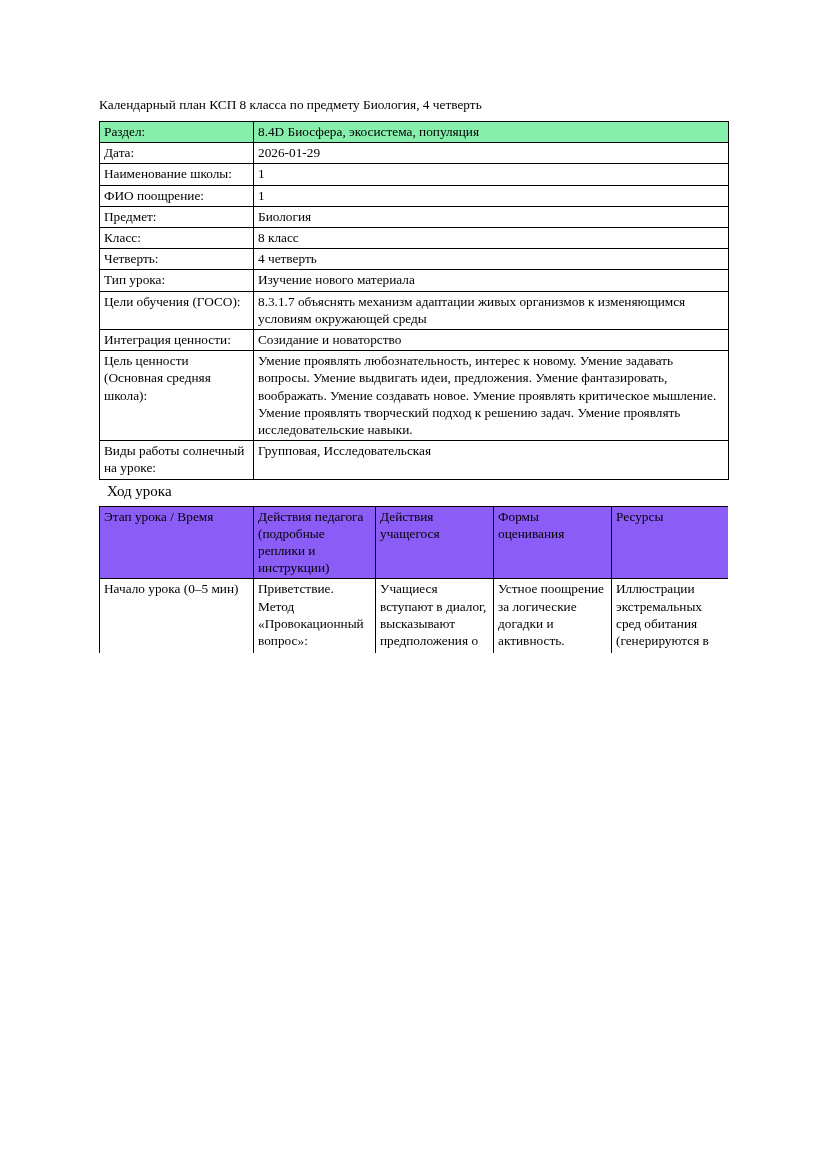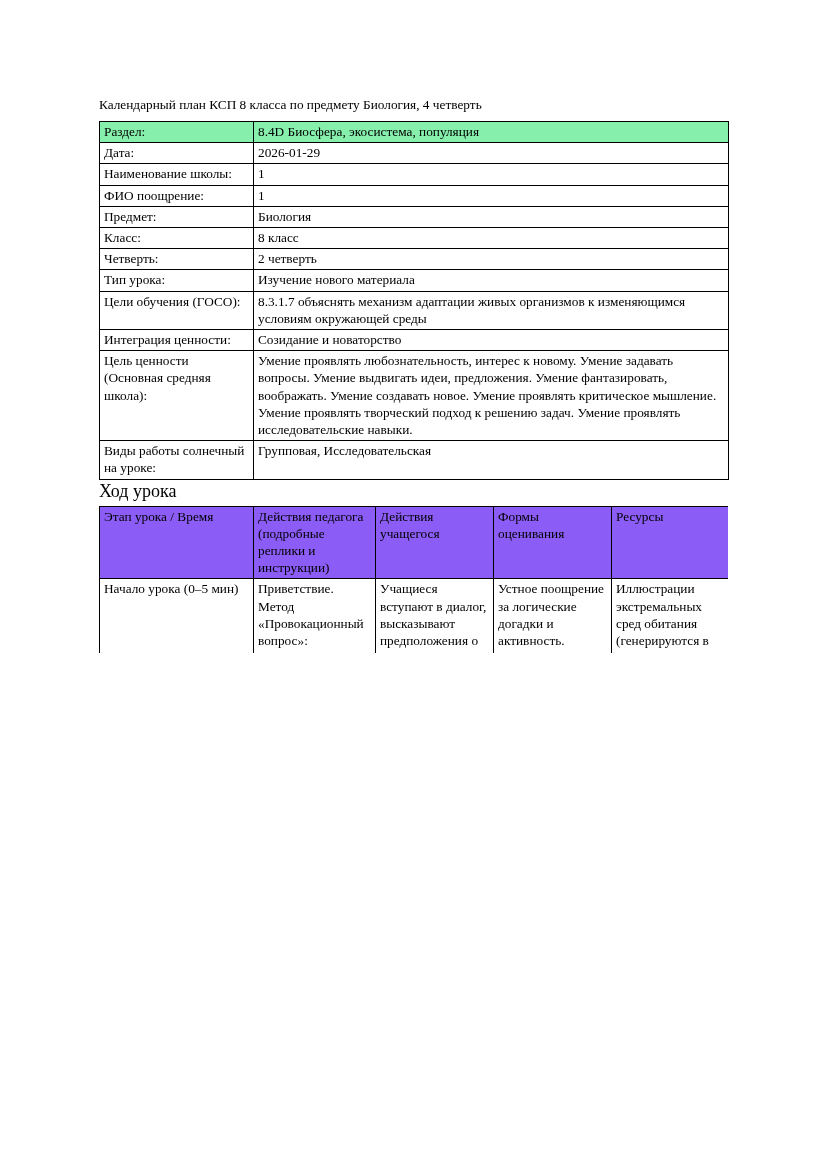--- a/index.html
+++ b/index.html
@@ -28,23 +28,23 @@
     top: 96px;
     width: 629px;
   }
   .doc-title {
     font-size: 13.3px;
     line-height: 17px;
     margin: 0 0 8px 0;
     white-space: nowrap;
   }
   .section-label {
-    font-size: 18px;
+    font-size: 15px;
     line-height: 17px;
-    margin: 3px 0 6px 0;
+    margin: 3px 0 6px 8px;
   }
 
   table.doc-table {
     width: 629px;
     border-collapse: collapse;
     table-layout: fixed;
     font-size: 13.3px;
     line-height: 17.2px;
   }
   table.doc-table td, table.doc-table th {
@@ -113,21 +113,21 @@
         <tr>
           <td>Предмет:</td>
           <td>Биология</td>
         </tr>
         <tr>
           <td>Класс:</td>
           <td>8 класс</td>
         </tr>
         <tr>
           <td>Четверть:</td>
-          <td>2 четверть</td>
+          <td>4 четверть</td>
         </tr>
         <tr>
           <td>Тип урока:</td>
           <td>Изучение нового материала</td>
         </tr>
         <tr>
           <td>Цели обучения (ГОСО):</td>
           <td>8.3.1.7 объяснять механизм адаптации живых организмов к изменяющимся условиям окружающей среды</td>
         </tr>
         <tr>

